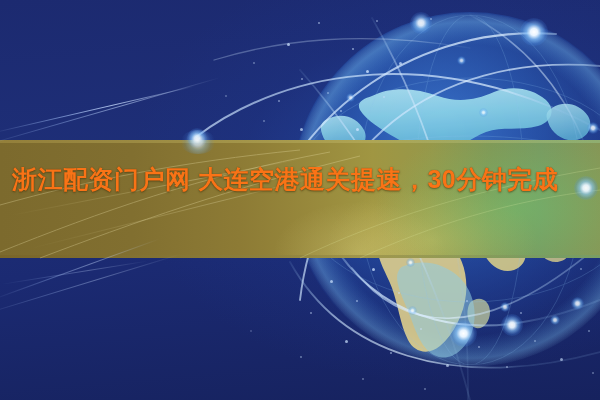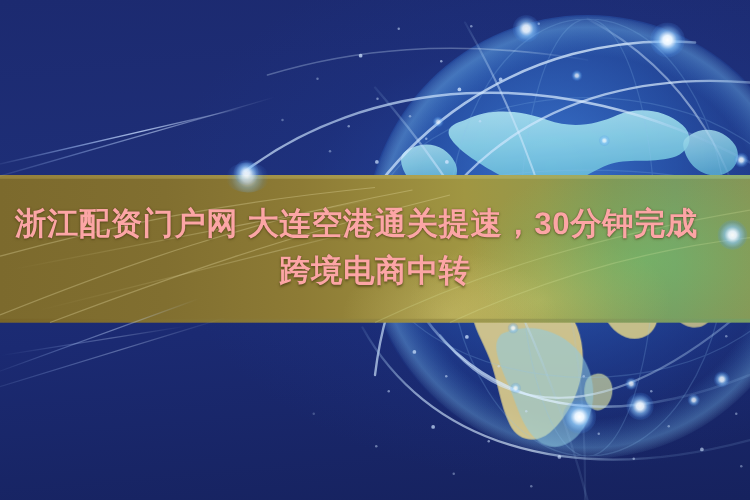--- a/index.html
+++ b/index.html
@@ -104,21 +104,21 @@
   #headline {
     position: absolute;
     left: 0;
     top: 160px;
     width: 600px;
     text-align: center;
     z-index: 40;
   }
   .hl-line {
     display: block;
-    color: #fca5a5;
+    color: #f97316;
     font-size: 25px;
     font-weight: bold;
     line-height: 38px;
     letter-spacing: 0.5px;
     white-space: nowrap;
     text-shadow:
       0 1px 2px rgba(60,50,10,0.55),
       0 0 1px rgba(0,0,0,0.35);
   }
   #hl-line-1 { text-align: left; padding-left: 12px; }
@@ -321,16 +321,15 @@
     <div class="glow" style="left:550px; top:315px; width:10px; height:10px; opacity:.8;"></div>
     <div class="glow" style="left:500px; top:302px; width:10px; height:10px; opacity:.8;"></div>
     <div class="glow" style="left:457px; top:56px;  width:9px;  height:9px;  opacity:.75;"></div>
     <div class="glow" style="left:479px; top:108px; width:9px;  height:9px;  opacity:.75;"></div>
     <div class="glow" style="left:346px; top:93px;  width:9px;  height:9px;  opacity:.7;"></div>
     <div class="glow" style="left:180px; top:130px; width:36px; height:24px; opacity:.55;"></div>
   </div>
 
   <div id="headline">
     <span class="hl-line" id="hl-line-1">浙江配资门户网 大连空港通关提速，30分钟完成</span>
-    <span class="hl-line" id="hl-line-2">跨境电商中转</span>
   </div>
 
 </div>
 
 </body></html>

